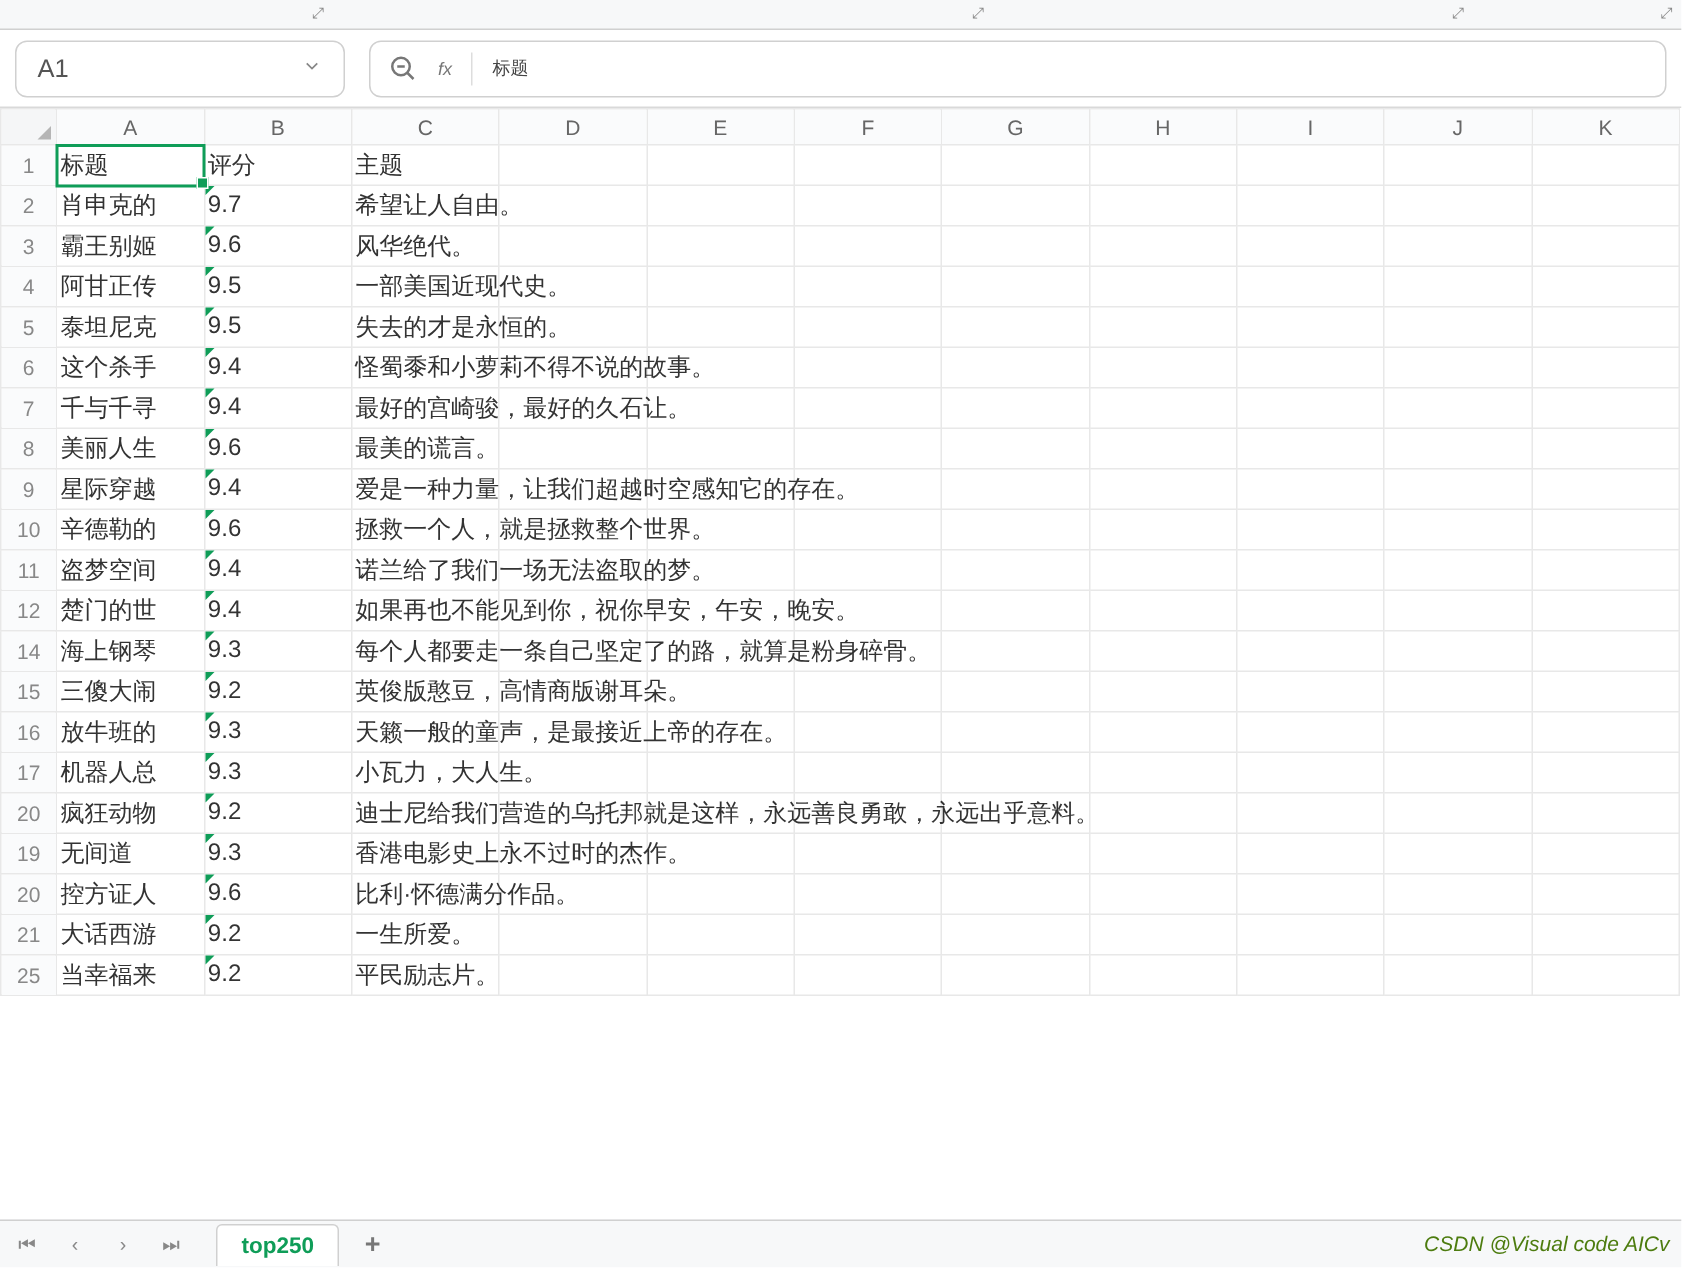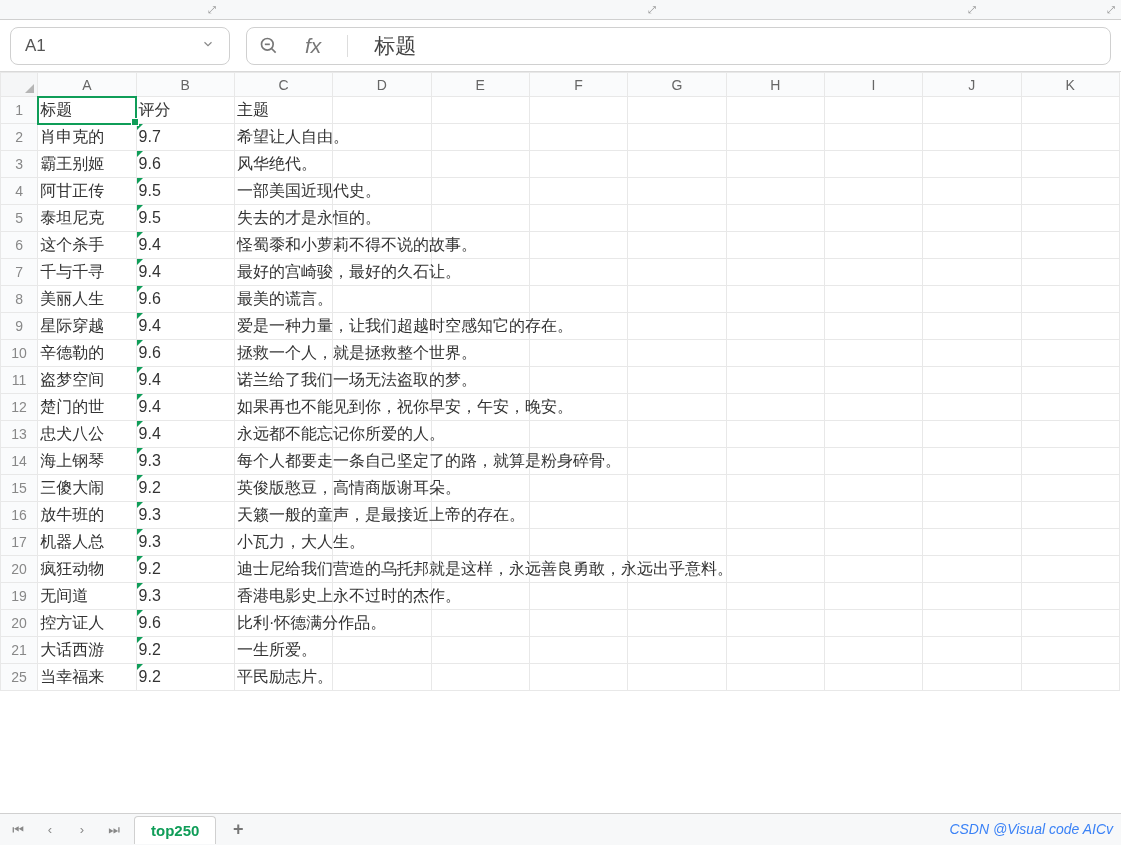--- a/index.html
+++ b/index.html
@@ -59,23 +59,23 @@
 .namebox .chev { color: #888; font-size: 14px; }
 
 .formulabar {
   flex: 1;
   height: 38px;
   border: 1px solid #d0d0d0;
   border-radius: 8px;
   display: flex;
   align-items: center;
   padding: 0 12px;
-  gap: 26px;
+  gap: 13px;
   color: #555;
-  font-size: 21px;
+  font-size: 12px;
 }
 .formulabar .zoom-icon { color: #777; display: flex; align-items: center; }
 .formulabar .fx { font-style: italic; color: #777; }
 .formulabar .divider { width: 1px; height: 22px; background: #ddd; }
 .formulabar .content { color: #444; }
 
 
 .grid-wrap {
   position: relative;
   height: calc(845px - 20px - 52px - 32px);
@@ -185,33 +185,34 @@
   height: 28px;
   padding: 0 16px;
   display: flex; align-items: center;
   background: #fff;
   border: 1px solid #d0d0d0;
   border-bottom: none;
   border-radius: 4px 4px 0 0;
   color: #0f9d58;
   font-weight: 600;
   font-size: 15px;
+  margin-left: 10px;
 }
 .tabbar .addtab {
   width: 28px; height: 28px;
   display: flex; align-items: center; justify-content: center;
   color: #777;
   cursor: pointer;
   font-size: 18px;
   font-weight: bold;
 }
 .watermark {
   position: absolute;
   right: 8px; bottom: 8px;
-  color: #3b82f6;
+  color: #4d7c0f;
   font-size: 14px;
   font-style: italic;
 }
 </style>
 </head>
 <body>
 
 <div class="ribbon-expand-row">
   <div class="ex">⤢</div>
   <div class="ex">⤢</div>
@@ -424,34 +425,20 @@
           <td></td>
           <td></td>
           <td></td>
           <td></td>
           <td></td>
           <td></td>
           <td></td>
           <td></td>
         </tr>
         <tr>
-          <th class="rowhead">13</th>
-          <td class="data"><span>忠犬八公</span></td>
-          <td class="data marker"><span>9.4</span></td>
-          <td class="data"><span>永远都不能忘记你所爱的人。</span></td>
-          <td></td>
-          <td></td>
-          <td></td>
-          <td></td>
-          <td></td>
-          <td></td>
-          <td></td>
-          <td></td>
-        </tr>
-        <tr>
           <th class="rowhead">14</th>
           <td class="data"><span>海上钢琴</span></td>
           <td class="data marker"><span>9.3</span></td>
           <td class="data"><span>每个人都要走一条自己坚定了的路，就算是粉身碎骨。</span></td>
           <td></td>
           <td></td>
           <td></td>
           <td></td>
           <td></td>
           <td></td>

